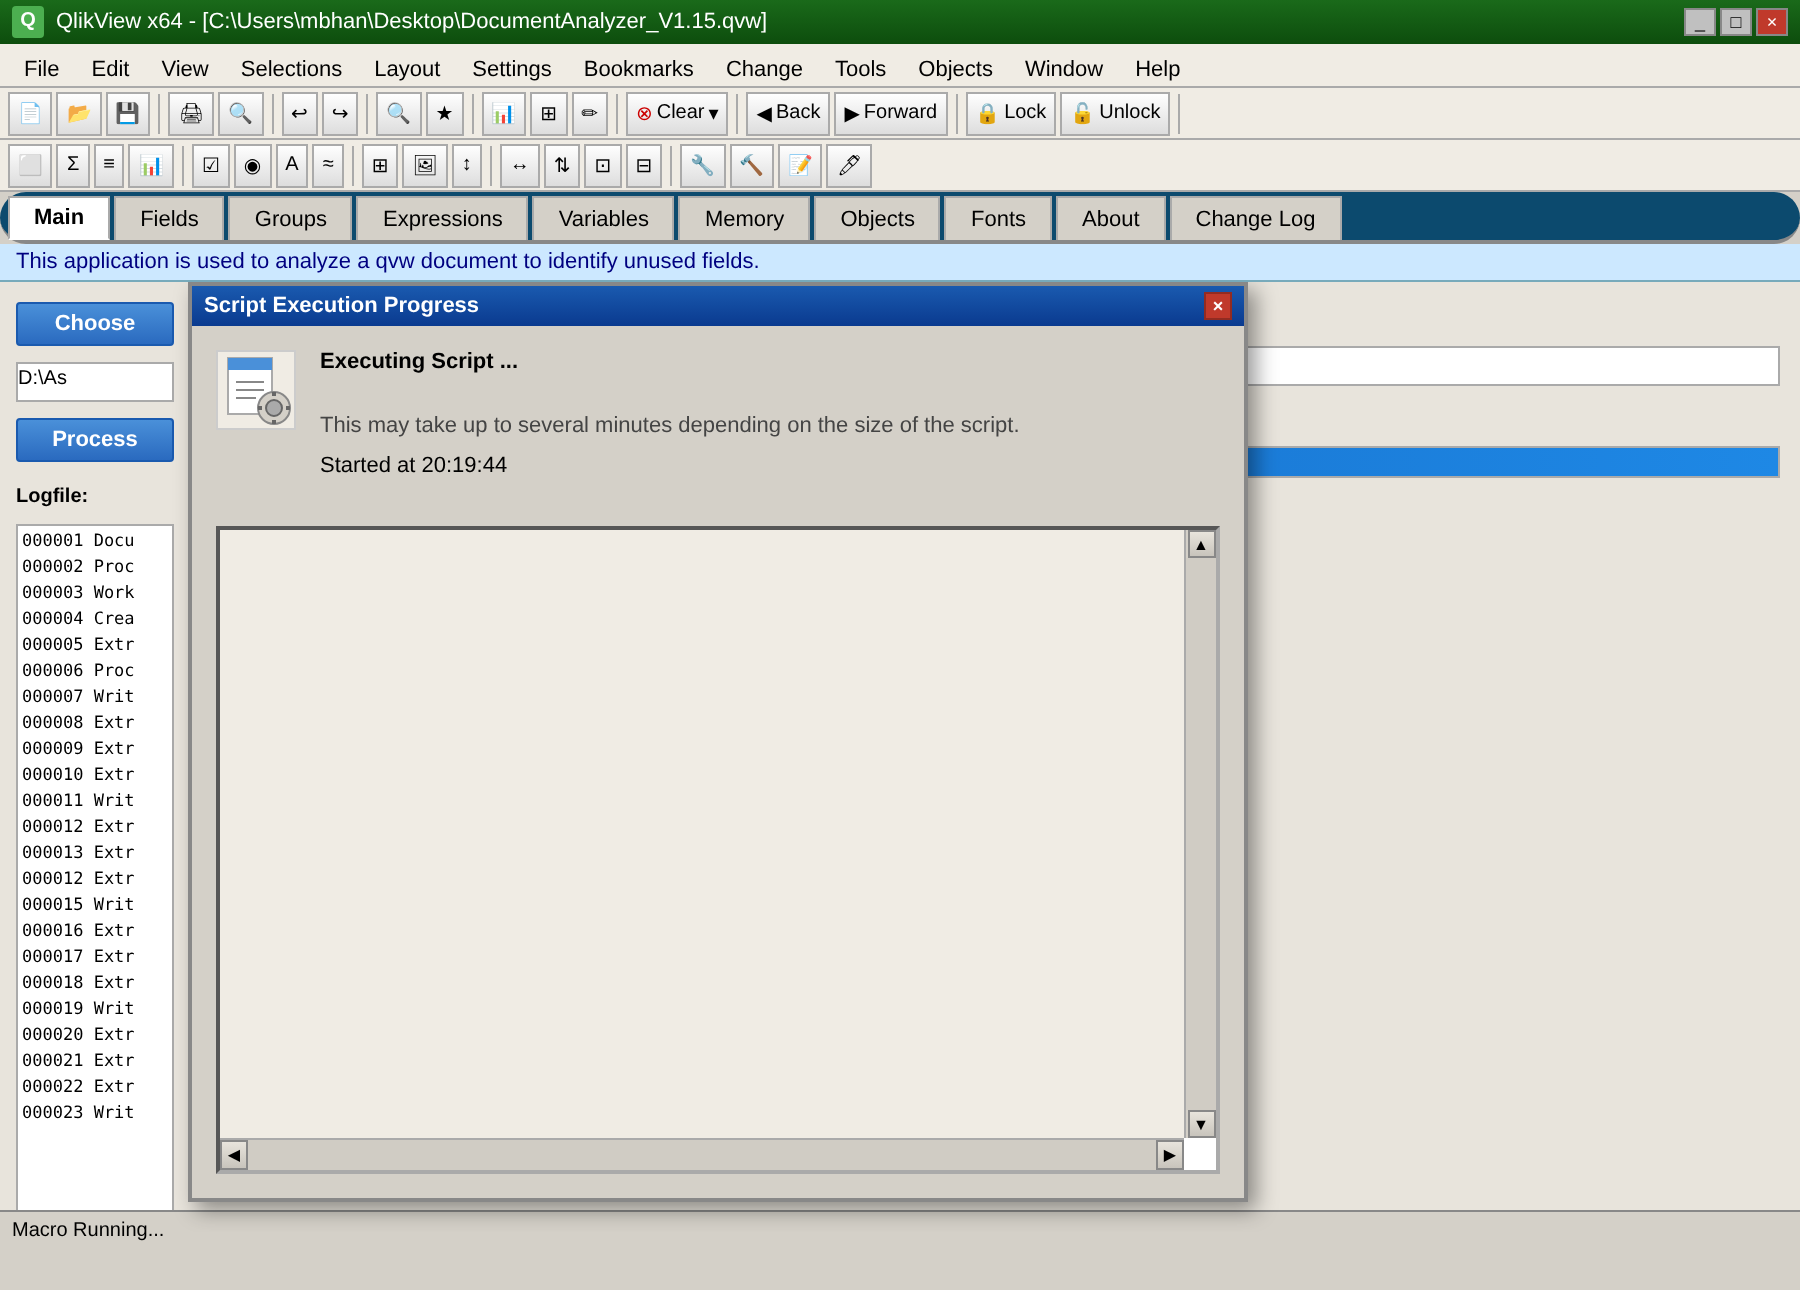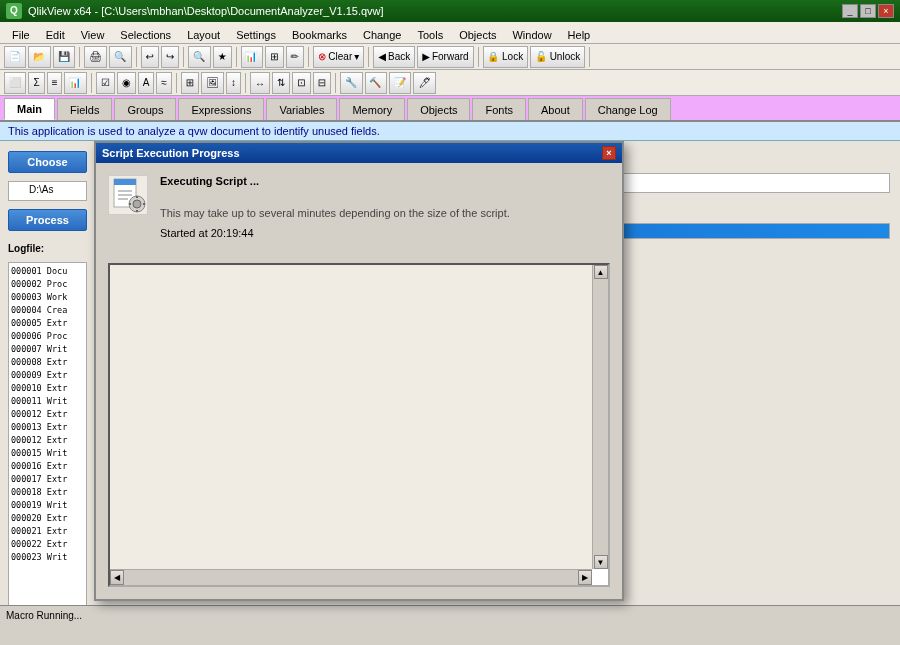--- a/index.html
+++ b/index.html
@@ -78,26 +78,27 @@
       height: 26px;
       display: flex;
       align-items: center;
       padding: 0 4px;
       border-bottom: 1px solid #aaa;
       gap: 2px;
     }
 
     
     #tabbar {
-      background: #f0abfc;
+      background: #0c4a6e;
       height: 26px;
       display: flex;
       align-items: flex-end;
       padding: 0 4px;
       border-bottom: 2px solid #888;
+      border-radius: 13px;
     }
     .tab {
       padding: 3px 12px;
       background: #d4d0c8;
       border: 1px solid #aaa;
       border-bottom: none;
       cursor: pointer;
       font-size: 11px;
       color: #000;
       margin-right: 2px;
@@ -161,21 +162,21 @@
       cursor: pointer;
       font-size: 11px;
       font-weight: bold;
       text-align: center;
       border-radius: 2px;
     }
 
     .path-box {
       background: white;
       border: 1px solid #aaa;
-      padding: 2px 20px;
+      padding: 2px 0;
       font-size: 10px;
       width: 100%;
       height: 20px;
       overflow: hidden;
       text-overflow: ellipsis;
       white-space: nowrap;
     }
 
     .logfile-label {
       font-size: 10px;

